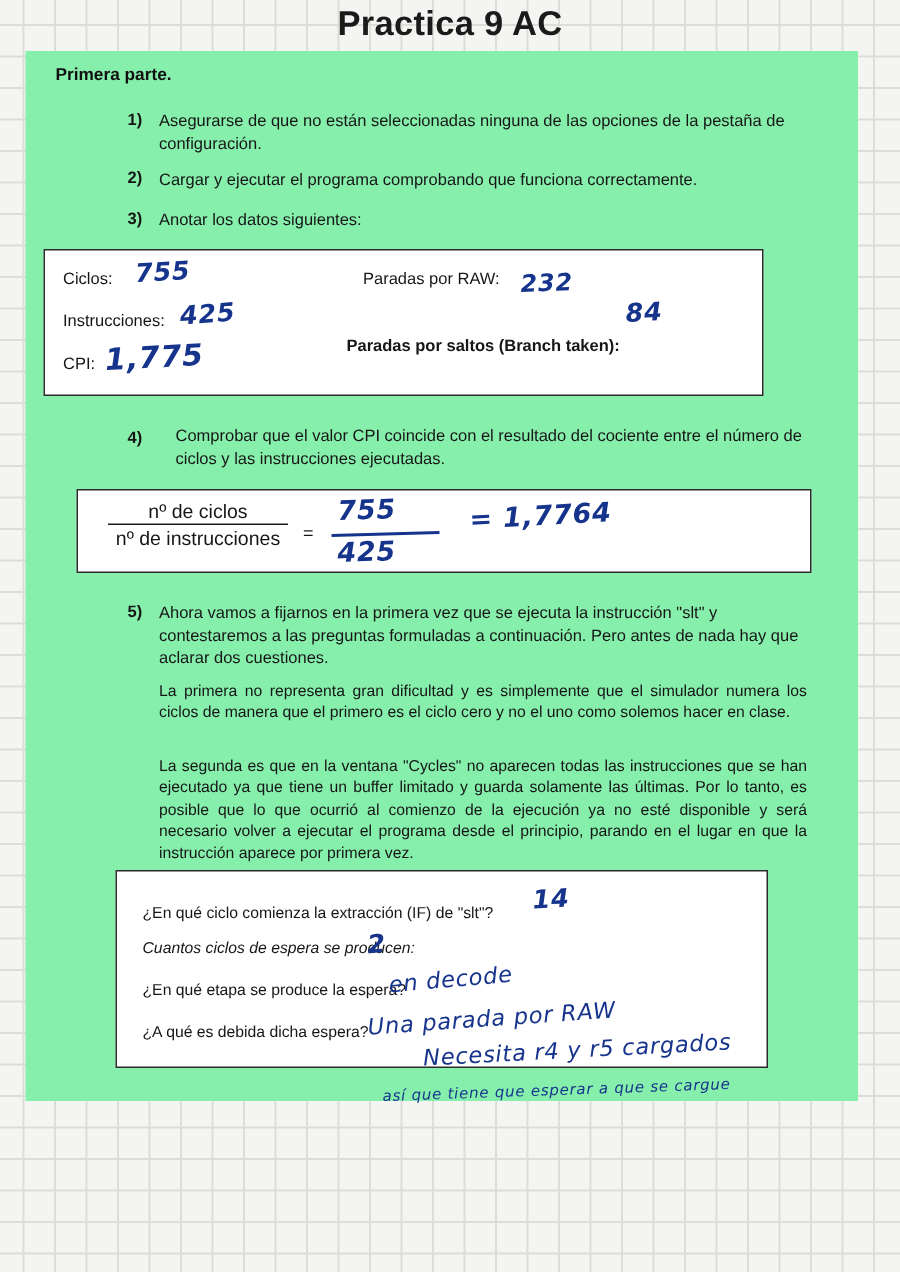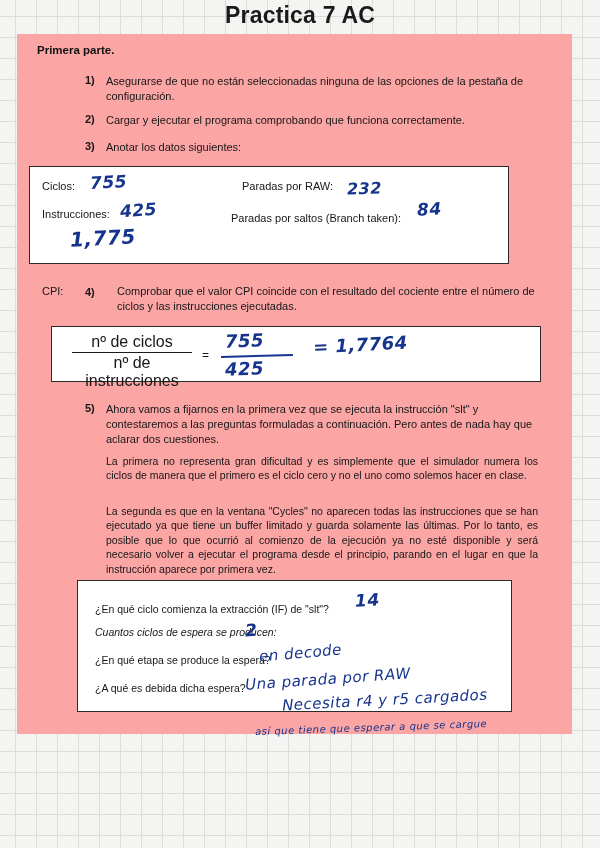--- a/index.html
+++ b/index.html
@@ -33,21 +33,21 @@
     font-size: 23px;
     font-weight: bold;
     color: #1a1a1a;
     letter-spacing: 0.2px;
   }
   
   #sheet {
     position: absolute;
     left: 17px; top: 34px;
     width: 555px; height: 700px;
-    background: #fca5a5;
+    background: #86efac;
     box-shadow: 0 0 0 0 rgba(0,0,0,0);
   }
   .b { font-weight: normal; }
 
   #first-part {
     position: absolute; left: 20px; top: 10px;
     font-size: 11.5px; font-weight: bold; color: #111;
   }
 
   .item {
@@ -82,21 +82,21 @@
     font-weight: bold;
     font-style: italic;
     letter-spacing: 0.5px;
   }
   .hw.thin { font-weight: normal; }
 
   
   .frac {
     position: absolute;
     text-align: center;
-    font-size: 16px;
+    font-size: 13px;
     color: #161616;
   }
   .frac .top { padding: 0 4px 1px 4px; }
   .frac .bar { border-top: 1px solid #1b1b1b; }
   .frac .bot { padding: 1px 4px 0 4px; }
 
   .para {
     position: absolute;
     font-size: 10.5px;
     line-height: 1.38;
@@ -109,21 +109,21 @@
     color: #161616;
   }
 </style>
 </head>
 <body>
 
 <div id="page">
 
   <div id="grid"></div>
 
-  <div id="title">Practica 7 AC</div>
+  <div id="title">Practica 9 AC</div>
 
   <div id="sheet">
 
     <div id="first-part">Primera parte.</div>
 
     <div class="num" style="left:68px; top:40px;">1)</div>
     <div class="item" style="left:89px; top:40px; width:420px;">Asegurarse de que no están seleccionadas ninguna de las opciones de la pestaña de configuración.</div>
 
     <div class="num" style="left:68px; top:79px;">2)</div>
     <div class="item" style="left:89px; top:79px; width:420px;">Cargar y ejecutar el programa comprobando que funciona correctamente.</div>
@@ -135,24 +135,24 @@
 
     <div class="boxlabel" style="left:25px; top:146px;">Ciclos:</div>
     <div class="hw" style="left:73px; top:138px; font-size:17px; transform:rotate(-3deg);">755</div>
 
     <div class="boxlabel" style="left:214px; top:146px;margin-left:11px;">Paradas por RAW:</div>
     <div class="hw" style="left:330px; top:145px; font-size:16px; transform:rotate(-2deg);">232</div>
 
     <div class="boxlabel" style="left:25px; top:174px;">Instrucciones:</div>
     <div class="hw" style="left:103px; top:166px; font-size:17px; transform:rotate(-4deg);">425</div>
 
-    <div class="boxlabel" style="left:214px; top:178px;">Paradas por saltos (Branch taken):</div>
+    <div class="boxlabel" style="left:214px; top:191px;font-weight:bold;">Paradas por saltos (Branch taken):</div>
     <div class="hw" style="left:400px; top:165px; font-size:17px; transform:rotate(-3deg);">84</div>
 
-    <div class="boxlabel" style="left:25px; top:203px;margin-top:48px;">CPI:</div>
+    <div class="boxlabel" style="left:25px; top:203px;">CPI:</div>
     <div class="hw" style="left:53px; top:192px; font-size:20px; transform:rotate(-3deg);">1,775</div>
 
     <div class="num" style="left:68px; top:252px;">4)</div>
     <div class="item" style="left:100px; top:250px; width:425px;">Comprobar que el valor CPI coincide con el resultado del cociente entre el número de ciclos y las instrucciones ejecutadas.</div>
 
     <div class="box" style="left:34px; top:292px; width:490px; height:56px;"></div>
 
     <div class="frac" style="left:55px; top:299px; width:120px;">
       <div class="top">nº de ciclos</div>
       <div class="bar"></div>

